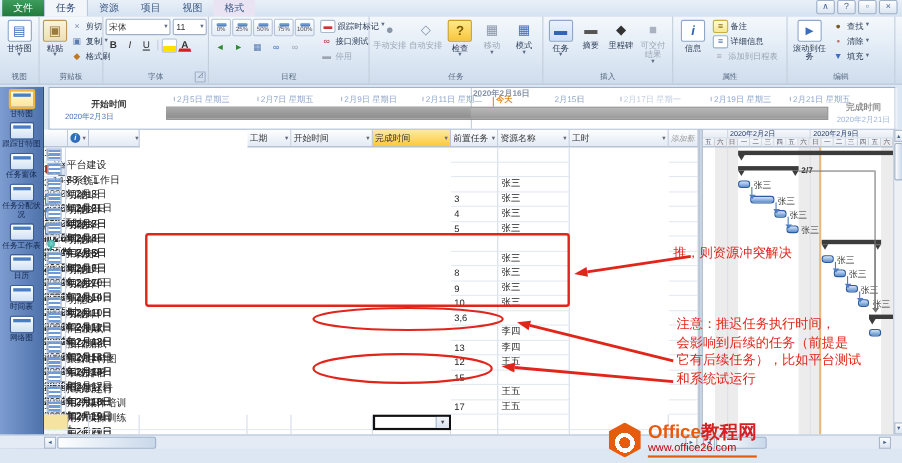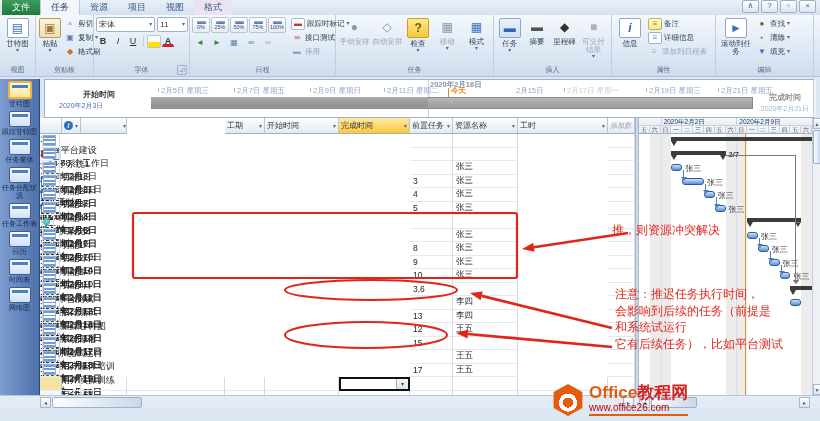--- a/index.html
+++ b/index.html
@@ -389,21 +389,21 @@
       <div class="tick" style="left: 116px; top: 6px;">2月5日 星期三</div>
       <div class="tickmark" style="left: 113px; top: 8px;"></div>
       <div class="tick" style="left: 192px; top: 6px;">2月7日 星期五</div>
       <div class="tickmark" style="left: 189px; top: 8px;"></div>
       <div class="tick" style="left: 268px; top: 6px;">2月9日 星期日</div>
       <div class="tickmark" style="left: 265px; top: 8px;"></div>
       <div class="tick" style="left: 342px; top: 6px;">2月11日 星期二</div>
       <div class="tickmark" style="left: 339px; top: 8px;"></div>
       <div class="tick today" style="left: 406px; top: 6px;">今天</div>
       <div class="tickmark" style="left: 403px; top: 8px; background: rgb(232, 137, 29); height: 9px;"></div>
-      <div class="tick" style="left: 471px; top: 6px;">2月15日</div>
+      <div class="tick" style="left: 459px; top: 6px;">2月15日</div>
       <div class="tickmark" style="left: 480px; top: 8px;"></div>
       <div class="tick dim" style="left: 522px; top: 6px;">2月17日 星期一</div>
       <div class="tickmark" style="left: 519px; top: 8px;"></div>
       <div class="tick" style="left: 604px; top: 6px;">2月19日 星期三</div>
       <div class="tickmark" style="left: 601px; top: 8px;"></div>
       <div class="tick" style="left: 676px; top: 6px;">2月21日 星期五</div>
       <div class="tickmark" style="left: 673px; top: 8px;"></div>
     </div>
 
   <div id="viewbar">
@@ -891,16 +891,16 @@
       <polygon points="470,293 480.57437442381786,300.24103622038353 482.72822372449855,291.5025619147649" fill="#e1251b"></polygon>
       <line x1="612" y1="347" x2="467.95196647796354" y2="334.0726123762275" stroke="#e1251b" stroke-width="2.6"></line>
       <polygon points="456,333 467.54973683687825,338.5545998054638 468.3541961190488,329.59062494699117" fill="#e1251b"></polygon>
     </svg>
     <div class="rednote" style="left: 612px; top: 222px;">
       <div>推，则资源冲突解决</div>
     </div>
     <div class="rednote" style="left: 615px; top: 286px;">
       <div>注意：推迟任务执行时间，</div>
       <div>会影响到后续的任务（前提是</div>
+      <div>它有后续任务），比如平台测试</div>
       <div>和系统试运行</div>
-      <div>它有后续任务），比如平台测试</div>
     </div>
   </div>
 
 </body></html>

